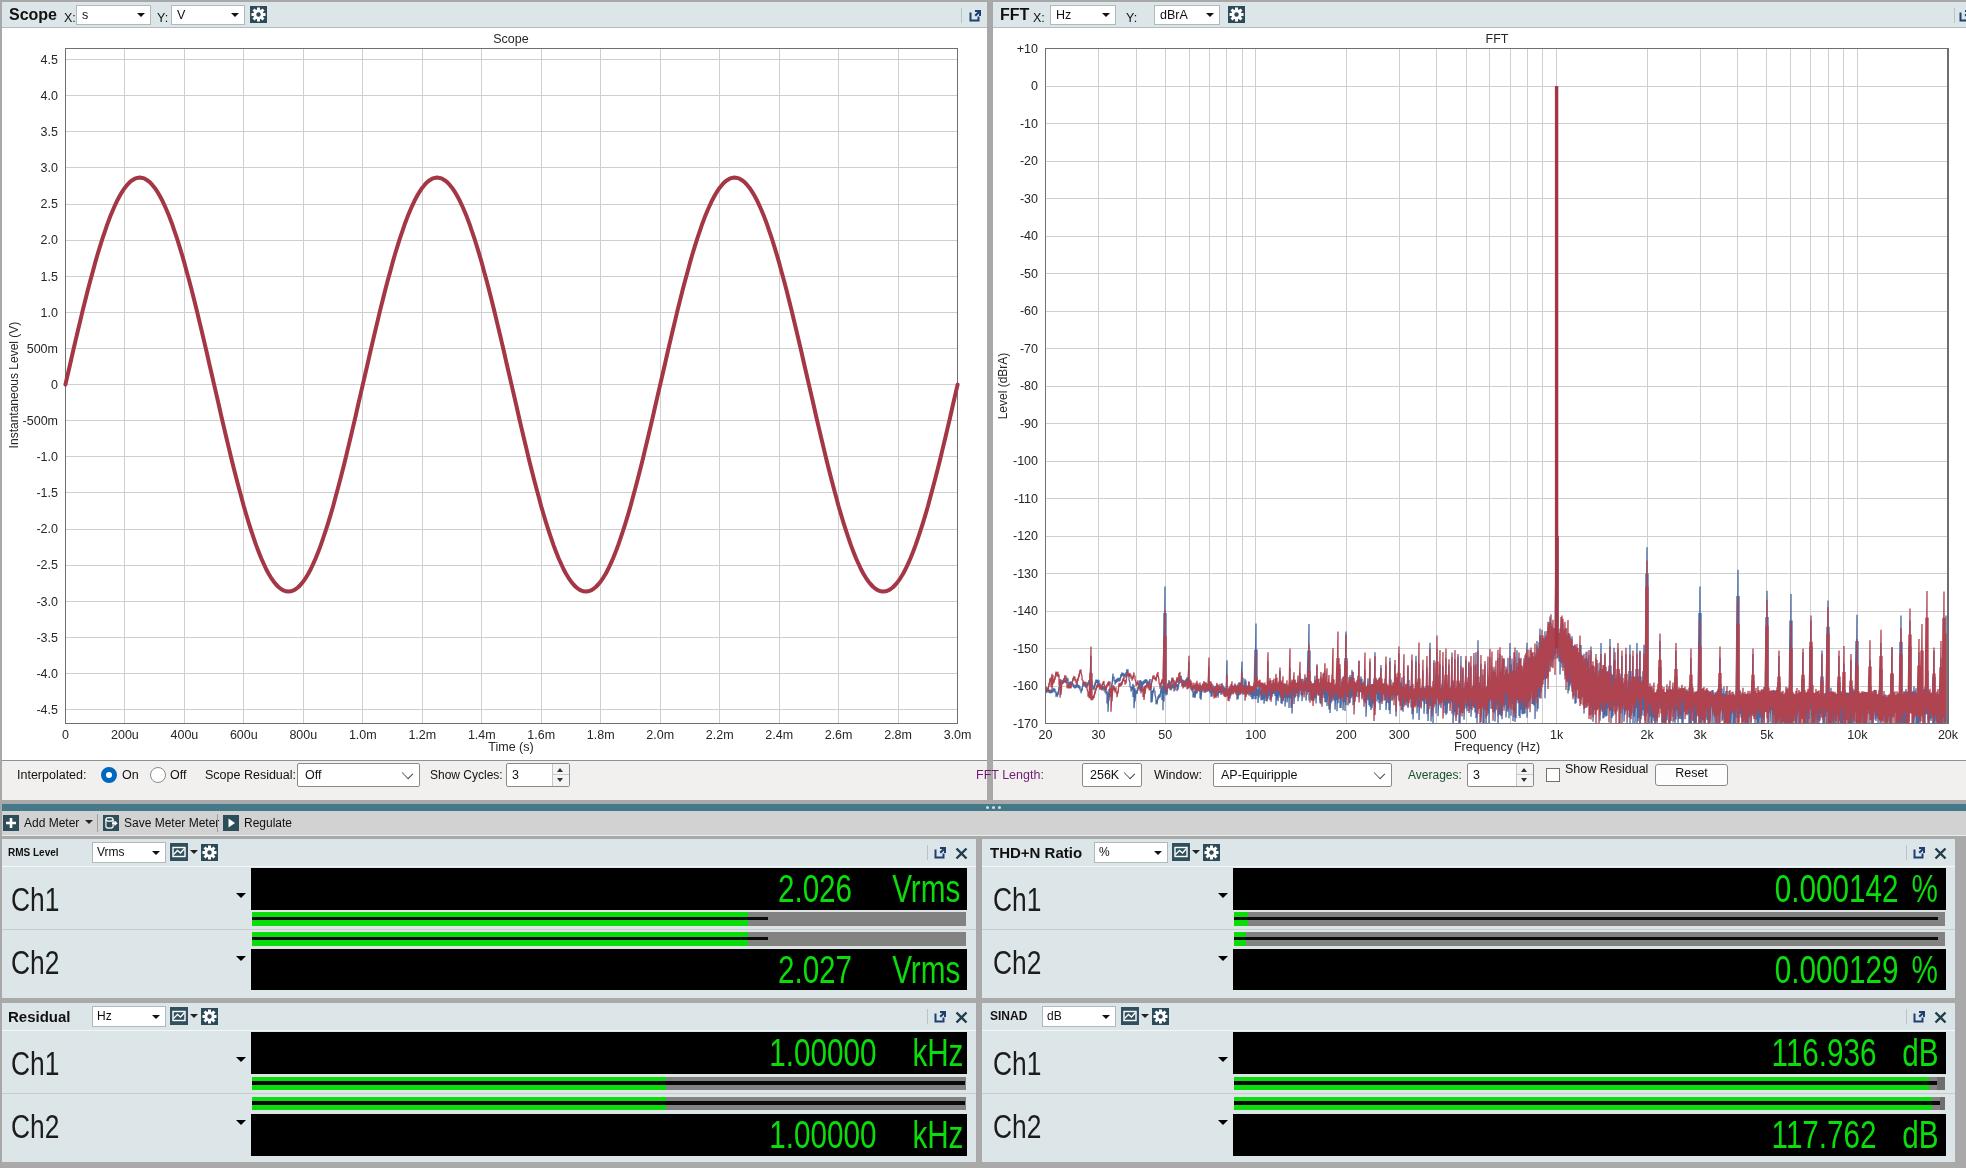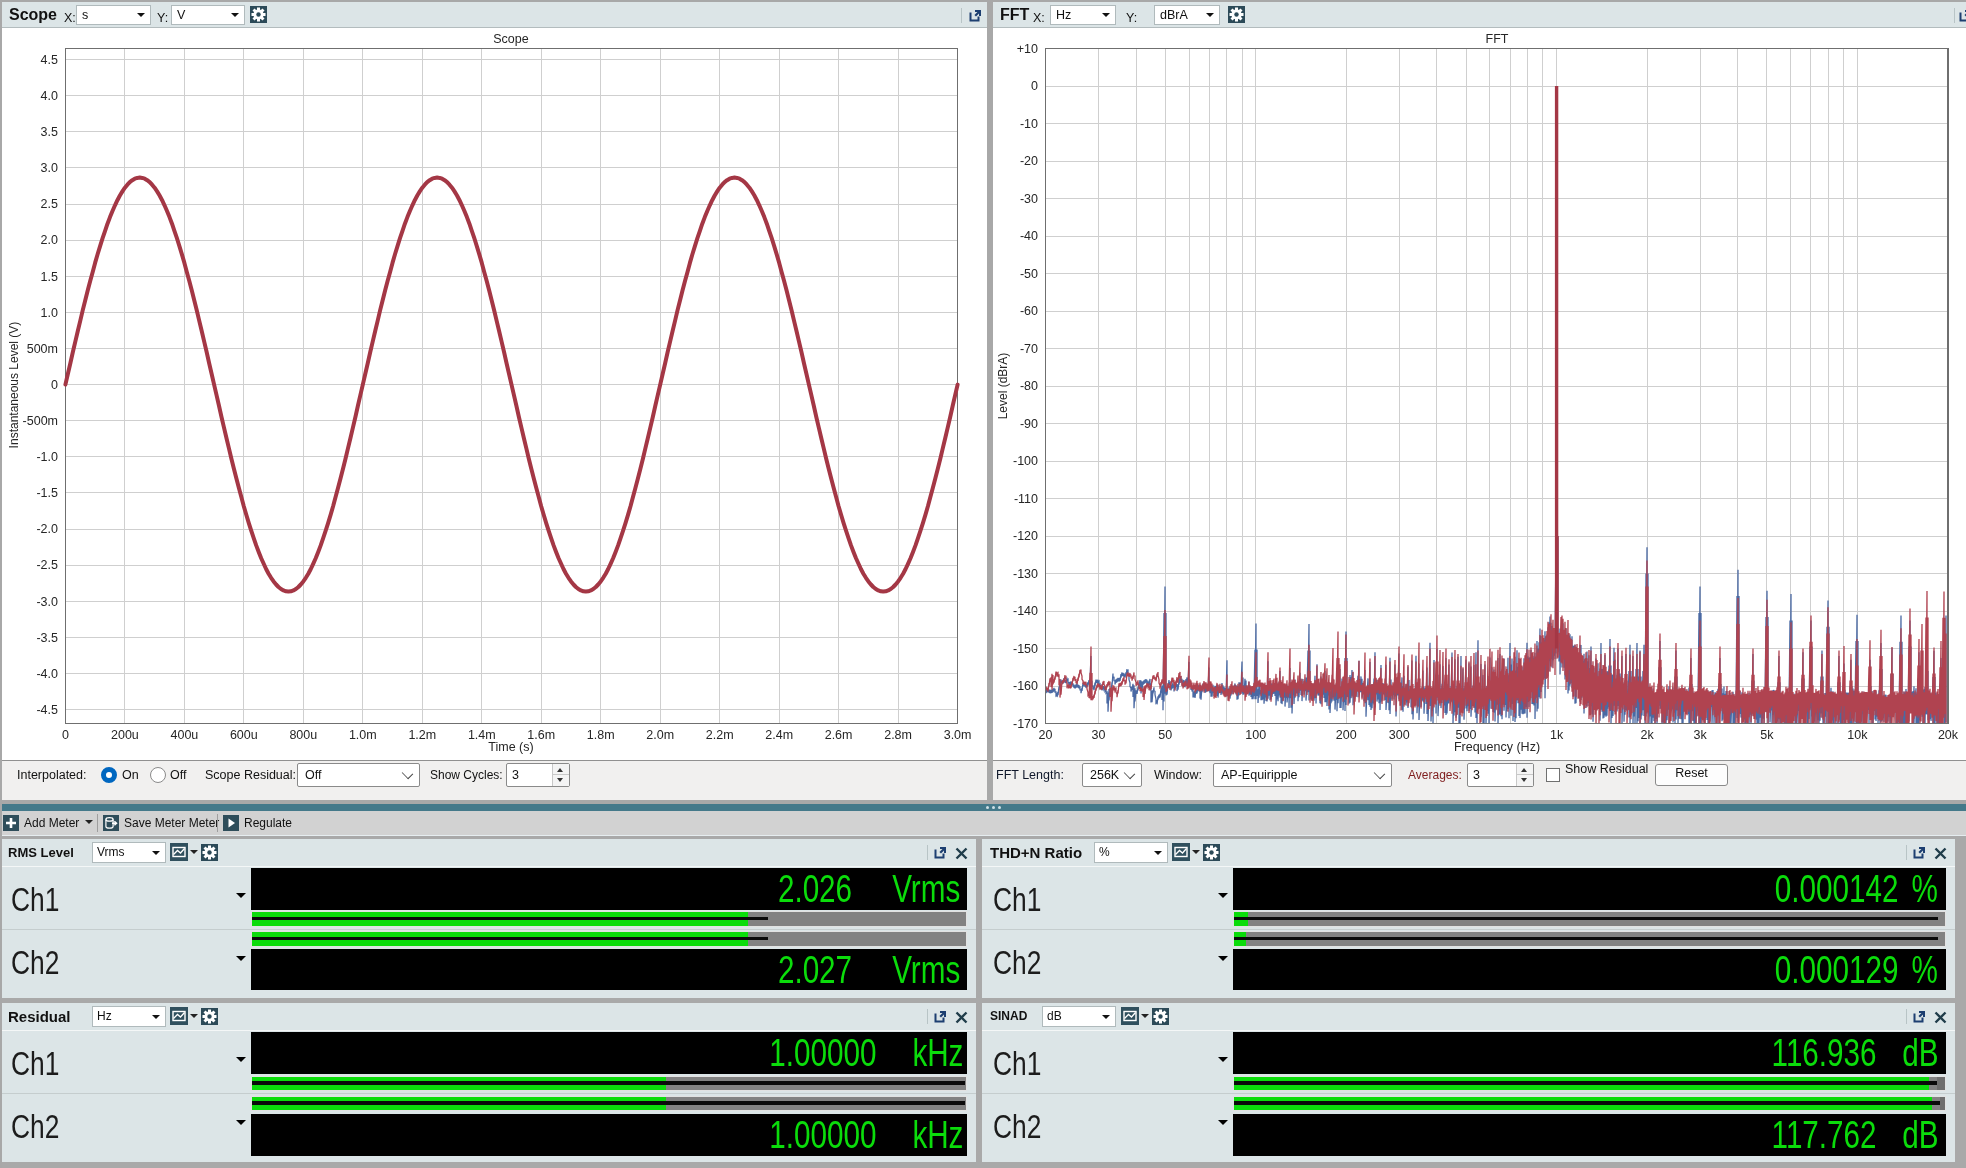--- a/index.html
+++ b/index.html
@@ -244,29 +244,29 @@
     <div style="position:absolute;left:297px;top:763px;width:123px;height:24px;background:#fff;border:1px solid #8a8a8a;border-radius:2px;box-sizing:border-box"></div>
     <div style="position:absolute;left:305px;top:763px;height:24px;line-height:24px;font-size:12.5px;color:#111">Off</div>
     <div style="position:absolute;left:403px;top:769.0px;width:8px;height:8px;border-right:1.6px solid #444;border-bottom:1.6px solid #444;transform:rotate(45deg) scale(1,0.8)"></div>
     <div style="position:absolute;left:430px;top:766px;height:18px;line-height:18px;font-size:12px;font-weight:normal;color:#111;white-space:nowrap">Show Cycles:</div>
     <div style="position:absolute;left:506px;top:763px;width:64px;height:24px;background:#fff;border:1px solid #8a8a8a;border-radius:2px;box-sizing:border-box"></div>
     <div style="position:absolute;left:512px;top:763px;height:24px;line-height:24px;font-size:12.5px;color:#111">3</div>
     <div style="position:absolute;left:552px;top:764px;width:17px;height:22px;background:#f4f4f4;border-left:1px solid #c8c8c8;box-sizing:border-box"></div>
     <div style="position:absolute;left:552px;top:774.0px;width:17px;height:1px;background:#c8c8c8"></div>
     <div style="position:absolute;left:557px;top:768px;width:0;height:0;border-left:3.5px solid transparent;border-right:3.5px solid transparent;border-bottom:4px solid #333"></div>
     <div style="position:absolute;left:557px;top:778.0px;width:0;height:0;border-left:3.5px solid transparent;border-right:3.5px solid transparent;border-top:4px solid #333"></div>
-    <div style="position:absolute;left:996px;top:766px;height:18px;line-height:18px;font-size:12.5px;font-weight:normal;color:#0f172a;white-space:nowrap">FFT Length:</div>
+    <div style="position:absolute;left:976px;top:766px;height:18px;line-height:18px;font-size:12.5px;font-weight:normal;color:#701a75;white-space:nowrap">FFT Length:</div>
     <div style="position:absolute;left:1082px;top:763px;width:60px;height:24px;background:#fff;border:1px solid #8a8a8a;border-radius:2px;box-sizing:border-box"></div>
     <div style="position:absolute;left:1090px;top:763px;height:24px;line-height:24px;font-size:12.5px;color:#111">256K</div>
     <div style="position:absolute;left:1125px;top:769.0px;width:8px;height:8px;border-right:1.6px solid #444;border-bottom:1.6px solid #444;transform:rotate(45deg) scale(1,0.8)"></div>
     <div style="position:absolute;left:1154px;top:766px;height:18px;line-height:18px;font-size:12.5px;font-weight:normal;color:#111;white-space:nowrap">Window:</div>
     <div style="position:absolute;left:1213px;top:763px;width:179px;height:24px;background:#fff;border:1px solid #8a8a8a;border-radius:2px;box-sizing:border-box"></div>
     <div style="position:absolute;left:1221px;top:763px;height:24px;line-height:24px;font-size:12.5px;color:#111">AP-Equiripple</div>
     <div style="position:absolute;left:1375px;top:769.0px;width:8px;height:8px;border-right:1.6px solid #444;border-bottom:1.6px solid #444;transform:rotate(45deg) scale(1,0.8)"></div>
-    <div style="position:absolute;left:1408px;top:766px;height:18px;line-height:18px;font-size:12px;font-weight:normal;color:#7f1d1d;white-space:nowrap">Averages:</div>
+    <div style="position:absolute;left:1408px;top:766px;height:18px;line-height:18px;font-size:12px;font-weight:normal;color:#14532d;white-space:nowrap">Averages:</div>
     <div style="position:absolute;left:1467px;top:763px;width:67px;height:24px;background:#fff;border:1px solid #8a8a8a;border-radius:2px;box-sizing:border-box"></div>
     <div style="position:absolute;left:1473px;top:763px;height:24px;line-height:24px;font-size:12.5px;color:#111">3</div>
     <div style="position:absolute;left:1516px;top:764px;width:17px;height:22px;background:#f4f4f4;border-left:1px solid #c8c8c8;box-sizing:border-box"></div>
     <div style="position:absolute;left:1516px;top:774.0px;width:17px;height:1px;background:#c8c8c8"></div>
     <div style="position:absolute;left:1521px;top:768px;width:0;height:0;border-left:3.5px solid transparent;border-right:3.5px solid transparent;border-bottom:4px solid #333"></div>
     <div style="position:absolute;left:1521px;top:778.0px;width:0;height:0;border-left:3.5px solid transparent;border-right:3.5px solid transparent;border-top:4px solid #333"></div>
     <div class="abs" style="left:1546px;top:768px;width:14px;height:14px;background:#fff;border:1px solid #707070;box-sizing:border-box"></div>
     <div style="position:absolute;left:1565px;top:760px;height:18px;line-height:18px;font-size:12.5px;font-weight:normal;color:#111;white-space:nowrap">Show Residual</div>
     <div class="abs" style="left:1655px;top:764px;width:73px;height:22px;background:#fdfdfd;border:1px solid #8a8a8a;border-radius:3px;box-sizing:border-box"></div>
     <div class="abs" style="left:1655px;top:766px;width:73px;text-align:center;font-size:12.5px;color:#111">Reset</div>
@@ -293,21 +293,21 @@
     </svg>
     <div style="position:absolute;left:124px;top:814px;height:18px;line-height:18px;font-size:12px;font-weight:normal;color:#111;white-space:nowrap">Save Meter Meter</div>
     <div class="abs" style="left:217px;top:814px;width:1px;height:18px;background:#9f9f9f"></div>
     <svg class="abs" style="left:223px;top:815px" width="16" height="16" viewBox="0 0 16 16">
       <rect width="16" height="16" fill="#2e4d5a"></rect>
       <path d="M5.5 3.5 L12 8 L5.5 12.5 Z" fill="#fff"></path>
     </svg>
     <div style="position:absolute;left:244px;top:814px;height:18px;line-height:18px;font-size:12px;font-weight:normal;color:#111;white-space:nowrap">Regulate</div>
     <div class="abs" style="left:0px;top:839px;width:976px;height:161px;background:#dce5e7"></div>
     <div class="abs" style="left:0px;top:866px;width:976px;height:1px;background:#f4f7f7"></div>
-    <div style="position:absolute;left:8px;top:842px;height:21px;line-height:21px;font-size:13px;font-weight:bold;color:#111;white-space:nowrap">RMS Level</div>
+    <div style="position:absolute;left:8px;top:842px;height:21px;line-height:21px;font-size:10px;font-weight:bold;color:#111;white-space:nowrap">RMS Level</div>
     <div style="position:absolute;left:92px;top:842px;width:74px;height:21px;background:#fff;border:1px solid #b0babc;border-radius:0px;box-sizing:border-box"></div>
     <div style="position:absolute;left:97px;top:842px;height:21px;line-height:21px;font-size:12px;color:#111">Vrms</div>
     <div style="position:absolute;left:152px;top:850.5px;width:0;height:0;border-left:4.5px solid transparent;border-right:4.5px solid transparent;border-top:4.5px solid #111"></div>
     <svg style="position:absolute;left:170px;top:843px" width="18" height="18" viewBox="0 0 18 18">
       <rect width="18" height="18" fill="#30505e"></rect>
       <rect x="3" y="4.5" width="12" height="9" fill="none" stroke="#fff" stroke-width="1.4"></rect>
       <path d="M3.5 11.5 L7.5 7.5 L10.5 10 L14.5 5.5" fill="none" stroke="#fff" stroke-width="1.3"></path>
     </svg>
     <div style="position:absolute;left:190px;top:850px;width:0;height:0;border-left:4px solid transparent;border-right:4px solid transparent;border-top:4px solid #222"></div>
     <svg style="position:absolute;left:201px;top:844px" width="17" height="17" viewBox="0 0 17 17">

